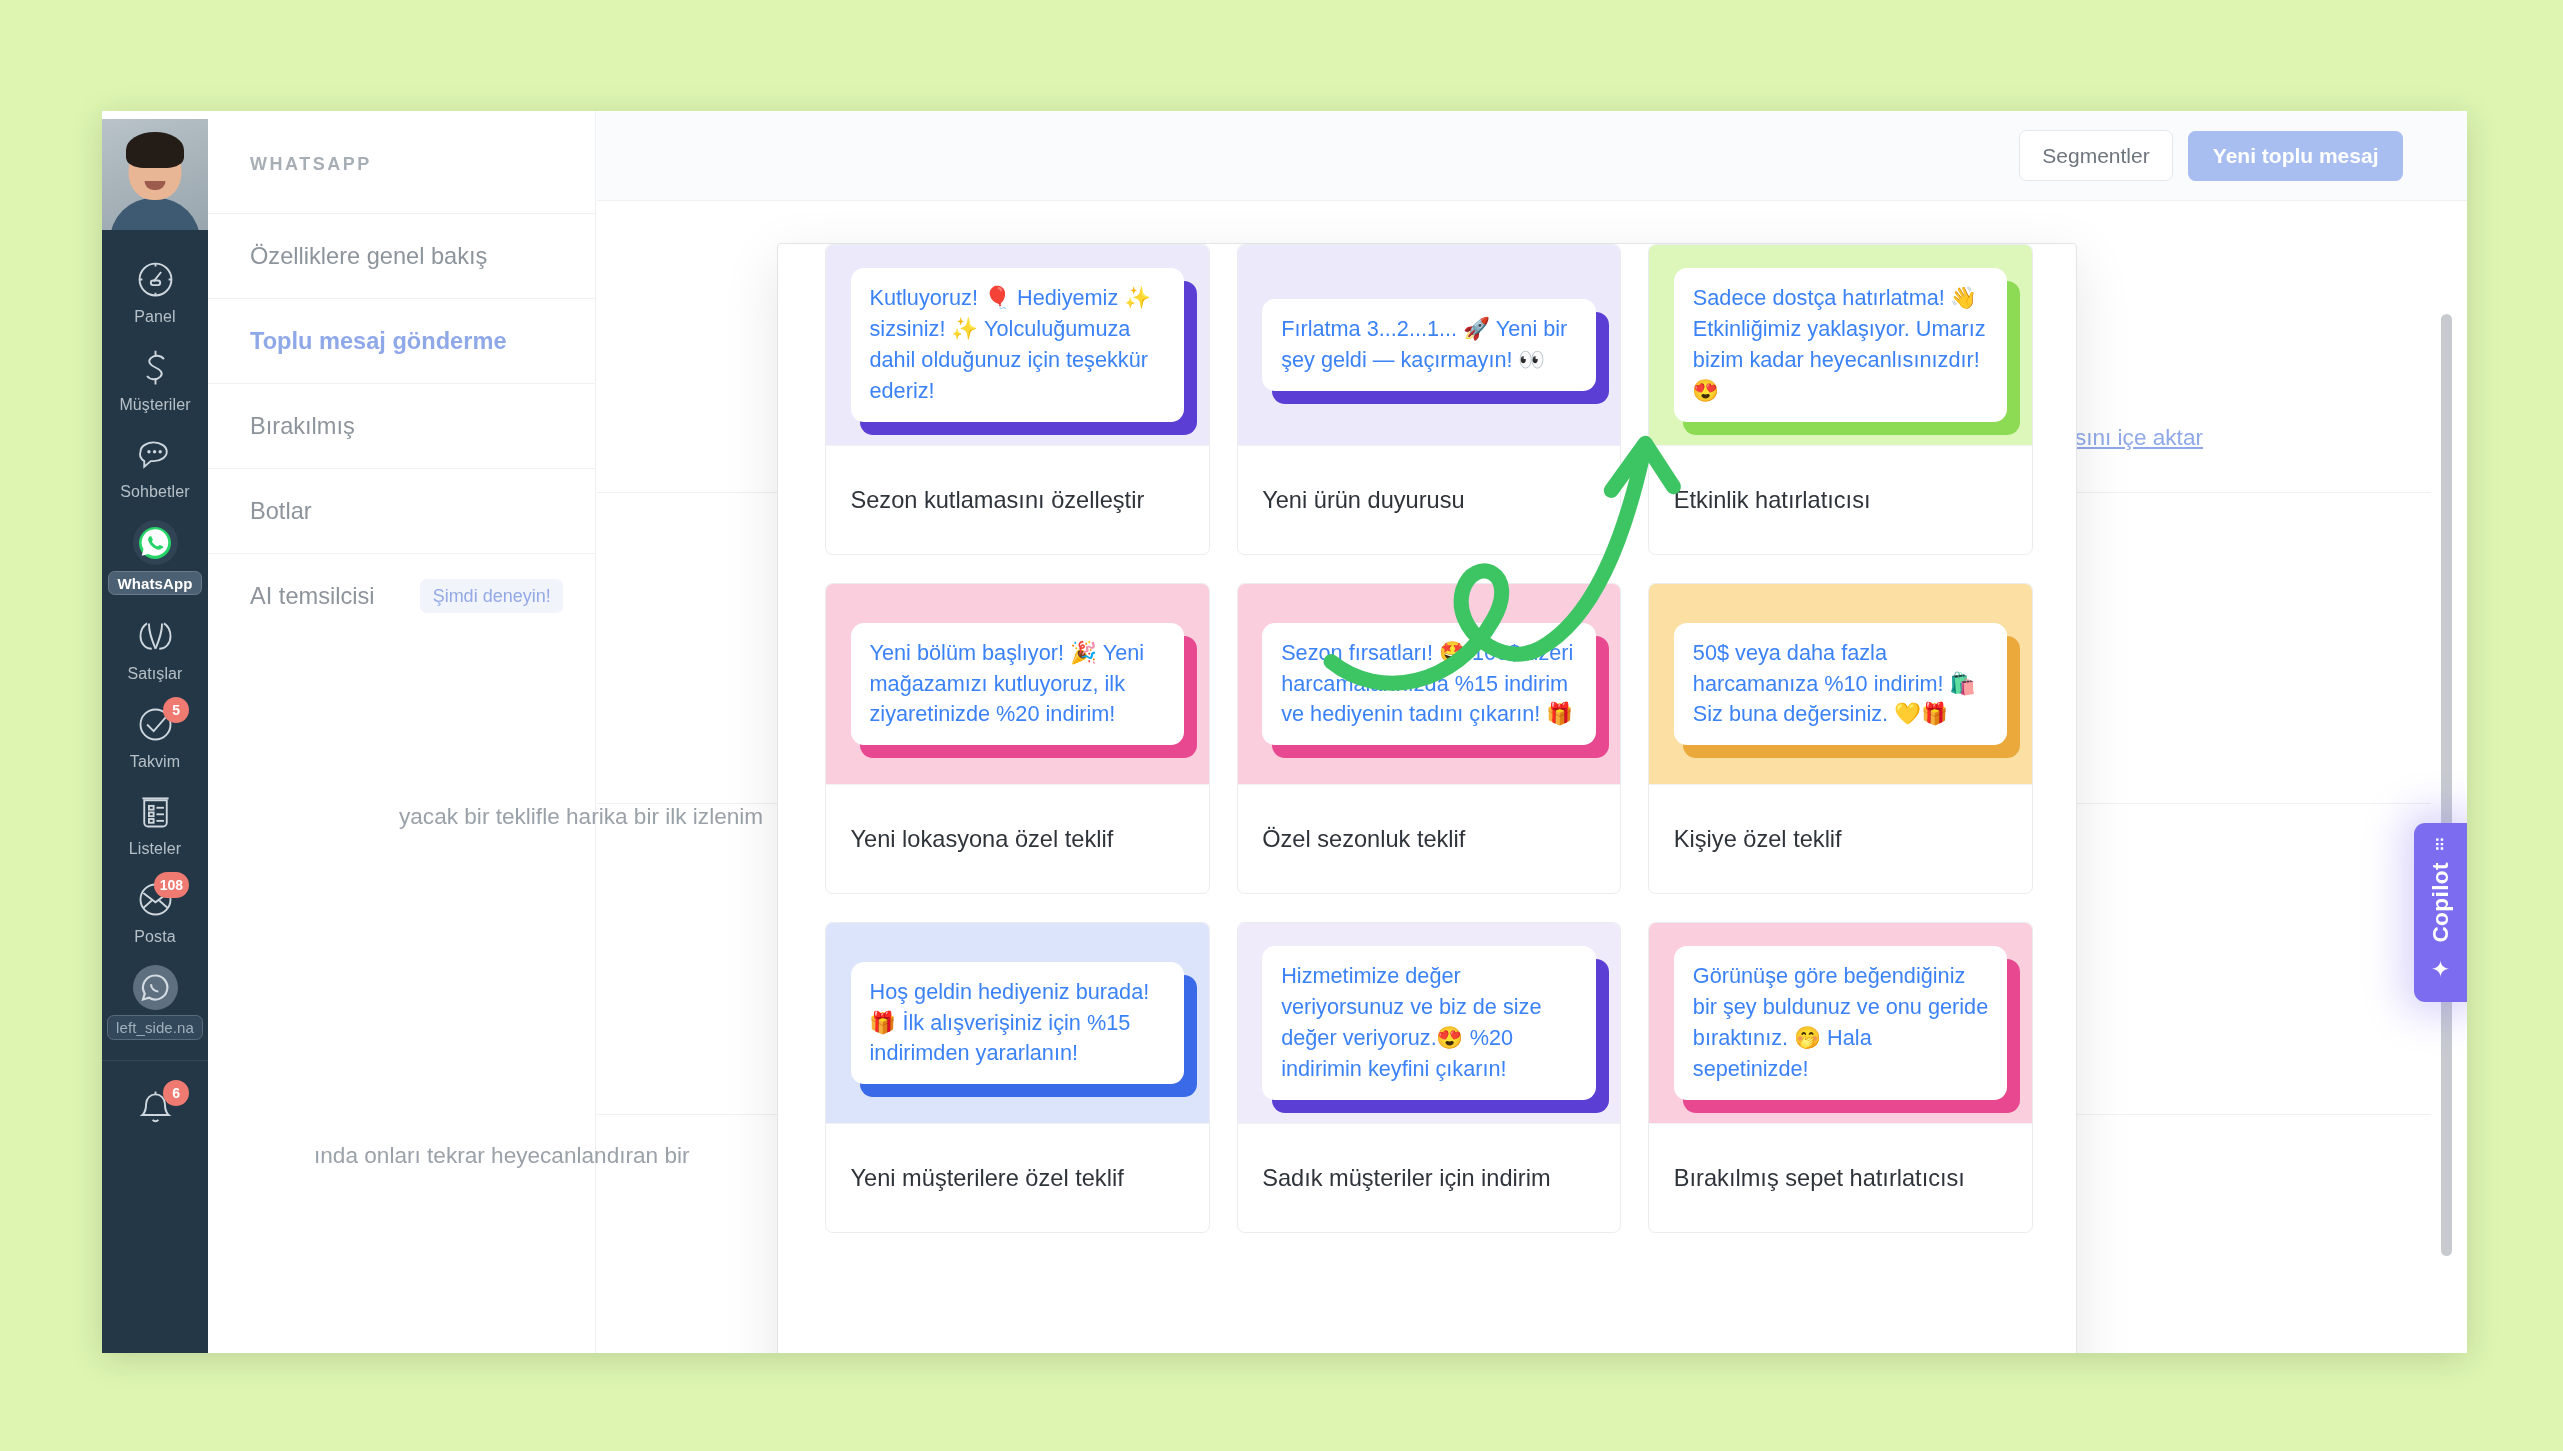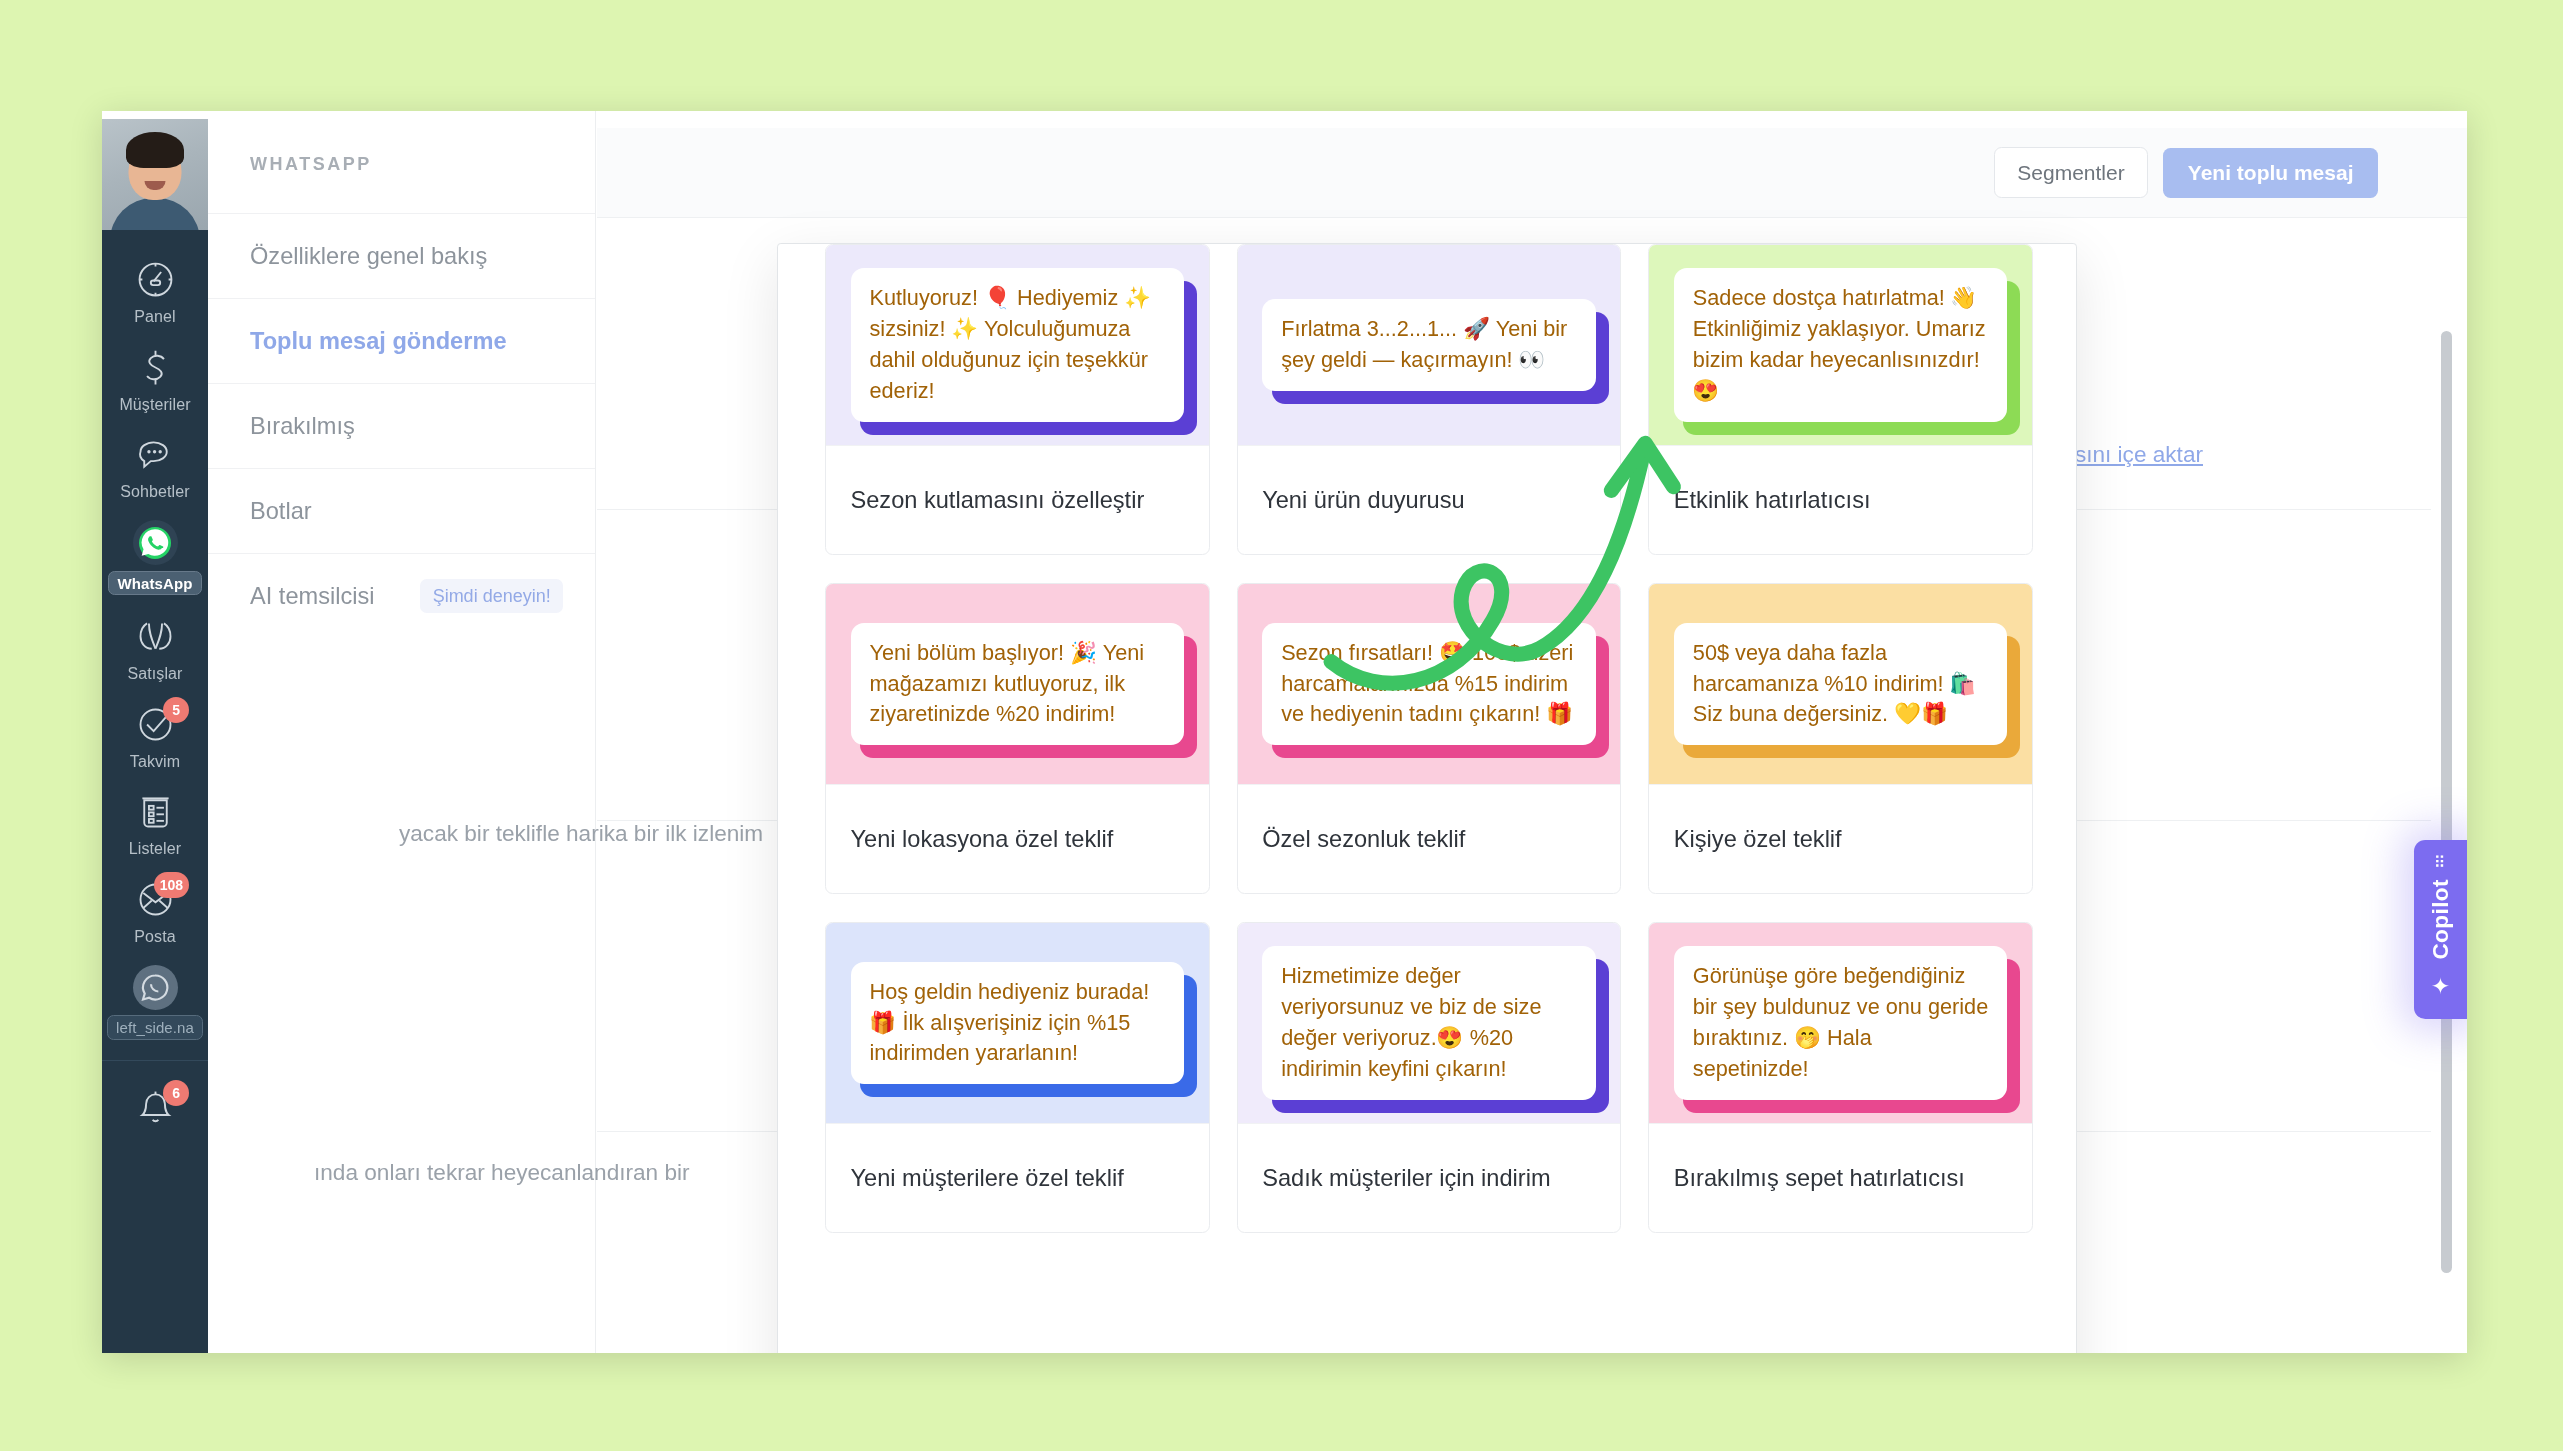--- a/index.html
+++ b/index.html
@@ -110,21 +110,21 @@
     border-radius: 6.6px; padding: 6.6px 12.3px;
   }
 
   
   .main {
     position: absolute; left: 495px; top: 0; right: 0; bottom: 0;
     background: #ffffff;
   }
   .main-head {
     height: 90px; background: #fafbfc; border-bottom: 0.9px solid #eef0f2;
-    display:flex; align-items:center; justify-content:flex-end; padding-right: 89px; gap: 15px; margin-top: 17px;
+    display:flex; align-items:center; justify-content:flex-end; padding-right: 64px; gap: 15px;
   }
   .btn-outline {
     background:#fff; border:0.9px solid #e4e7eb; border-radius:7.5px;
     padding:12.3px 22.6px; font-size:21px; color:#6e757d; cursor:pointer;
   }
   .btn-primary {
     background:#a8bdf0; border:none; border-radius:7.5px;
     padding:13px 24.5px; font-size:21px; color:#ffffff; font-weight:bold; cursor:pointer;
   }
   .main-body { position:relative; height: calc(100% - 90px); }
@@ -200,21 +200,21 @@
     display: grid; grid-template-columns: repeat(3, 1fr); gap: 28px 27px;
   }
   .pcard {
     background:#fff; border:0.9px solid #eaecef; border-radius: 7.5px; overflow:hidden; cursor:pointer;
   }
   .pcard-top {
     height: 200px; display:flex; align-items:center; padding: 0 24.5px;
   }
   .bubble {
     position: relative; background:#fff; border-radius: 13px;
-    padding: 15px 19px; font-size: 21.7px; line-height: 1.42; color:#a16207;
+    padding: 15px 19px; font-size: 21.7px; line-height: 1.42; color:#3b82f6;
     width: 100%;
   }
   .bubble::after {
     content:""; position:absolute; left: 5.7px; right: -11.3px; bottom: -11.3px; top: 11.3px;
     border-radius: 13px; z-index: -1;
   }
   .bubble-wrap { position: relative; width: 100%; }
   .bubble-shadow {
     position:absolute; left: 9.4px; right: -13px; top: 13px; bottom: -13px;
     border-radius: 13px;

